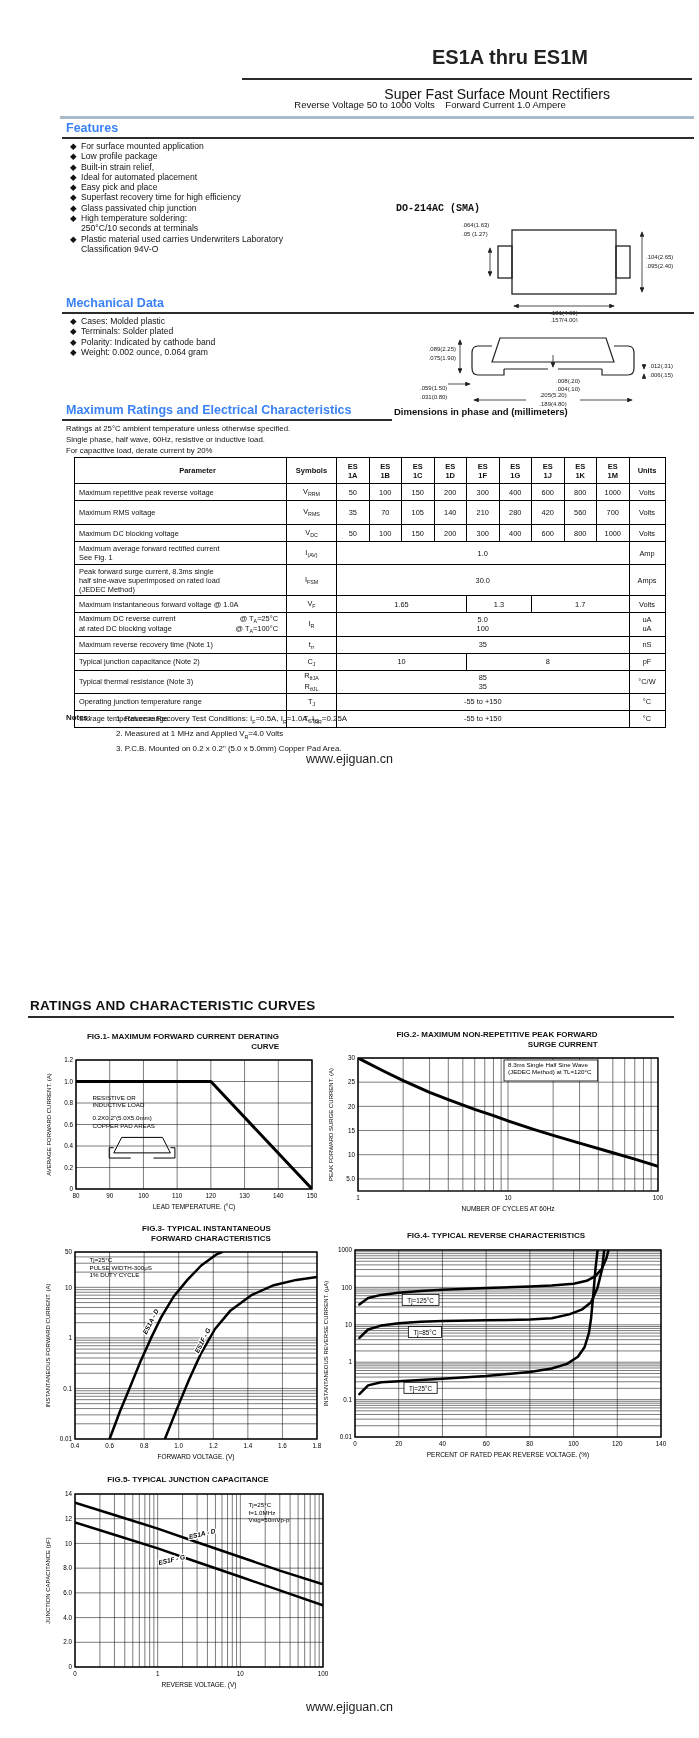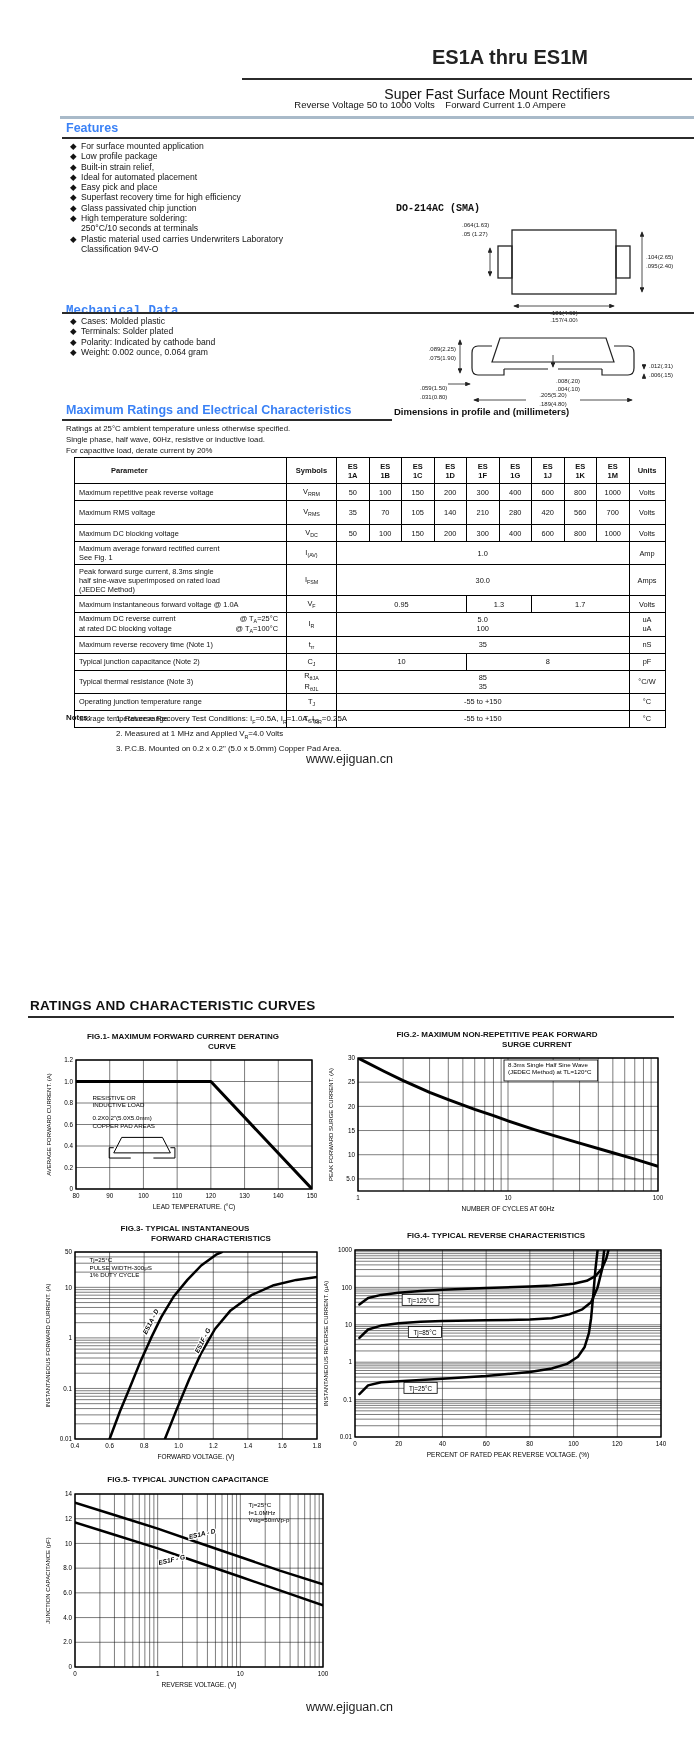--- a/index.html
+++ b/index.html
@@ -30,21 +30,21 @@
   td.p{text-align:left;padding:1px 4px;}
   td.c,th{text-align:center;vertical-align:middle;}
   td.p .two{display:flex;justify-content:space-between;padding-right:4px;}
   sub{font-size:5.3px;}
   .notes-label{font-size:7.9px;font-weight:bold;}
   .note-line{font-size:7.9px;line-height:11.5px;}
   .weblink{width:699px;text-align:center;font-size:12.5px;color:#1c1c1c;}
   
   .curves-head{font-size:13.5px;font-weight:bold;letter-spacing:0.3px;}
   .fig{text-align:center;}
-  .fig-title{display:inline-block;text-align:center;font-size:8px;font-weight:bold;line-height:9.6px;margin-bottom:2px;}
+  .fig-title{display:inline-block;text-align:right;font-size:8px;font-weight:bold;line-height:9.6px;margin-bottom:2px;}
   .dimnote{font-size:9.5px;font-weight:bold;}
   .pkg-label{font-size:10px;font-weight:bold;}
   svg text{font-family:"Liberation Sans",sans-serif;}
 </style>
 </head>
 <body>
 
 <div class="page">
 
   <div class="abs title">ES1A thru ES1M</div>
@@ -129,23 +129,23 @@
       <text x="241" y="49">.006(.15)</text>
       <text x="148" y="55">.008(.20)</text>
       <text x="148" y="63">.004(.10)</text>
       <text x="12" y="62">.059(1.50)</text>
       <text x="12" y="71">.031(0.80)</text>
       <text x="145" y="69" text-anchor="middle">.205(5.20)</text>
       <text x="145" y="78" text-anchor="middle">.189(4.80)</text>
     </g>
   </svg>
 
-  <div class="abs dimnote" style="left:394px;top:406px;width:300px;">Dimensions in profile and (millimeters)</div>
-
-  <div class="abs sec-head" style="left:66px;top:304px;font-family:Liberation Mono, monospace;">Mechanical Data</div>
+  <div class="abs dimnote" style="left:394px;top:406px;width:300px;">Dimensions in phase and (millimeters)</div>
+
+  <div class="abs sec-head" style="left:66px;top:296px;">Mechanical Data</div>
   <div class="rule" style="left:62px;top:312px;width:632px;"></div>
   <div class="abs bullets" style="left:70px;top:316px;width:330px;" id="mech-list">
       <div><span class="diam">◆ </span>Cases: Molded plastic</div>
       <div><span class="diam">◆ </span>Terminals: Solder plated</div>
       <div><span class="diam">◆ </span>Polarity: Indicated by cathode band</div>
       <div><span class="diam">◆ </span>Weight: 0.002 ounce, 0.064 gram</div>
     </div>
 
   <div class="abs sec-head" style="left:66px;top:403px;">Maximum Ratings and Electrical Characteristics</div>
   <div class="rule" style="left:62px;top:419px;width:330px;"></div>
@@ -165,21 +165,21 @@
         <col style="width: 32.5px;">
         <col style="width: 32.5px;">
         <col style="width: 32.5px;">
         <col style="width: 32.5px;">
         <col style="width: 32.5px;">
         <col style="width: 32.5px;">
         <col style="width: 36px;">
       </colgroup>
       <thead>
         <tr style="height: 26px;">
-          <th style="text-align: left; padding-left: 36px;">Parameter</th>
+          <th style="text-align: center; padding-left: 36px;">Parameter</th>
           <th>Symbols</th>
           <th>
             <div>ES</div>
             <div>1A</div>
           </th>
           <th>
             <div>ES</div>
             <div>1B</div>
           </th>
           <th>
@@ -360,21 +360,21 @@
           </td>
         </tr>
         <tr style="height: 17px; margin-left: 8px;">
           <td class="p">
             <div>Maximum instantaneous forward voltage @ 1.0A</div>
           </td>
           <td class="c">
             <div>V<sub>F</sub></div>
           </td>
           <td class="c" colspan="4">
-            <div>0.95</div>
+            <div>1.65</div>
           </td>
           <td class="c" colspan="2">
             <div>1.3</div>
           </td>
           <td class="c" colspan="3">
             <div>1.7</div>
           </td>
           <td class="c">
             <div>Volts</div>
           </td>

